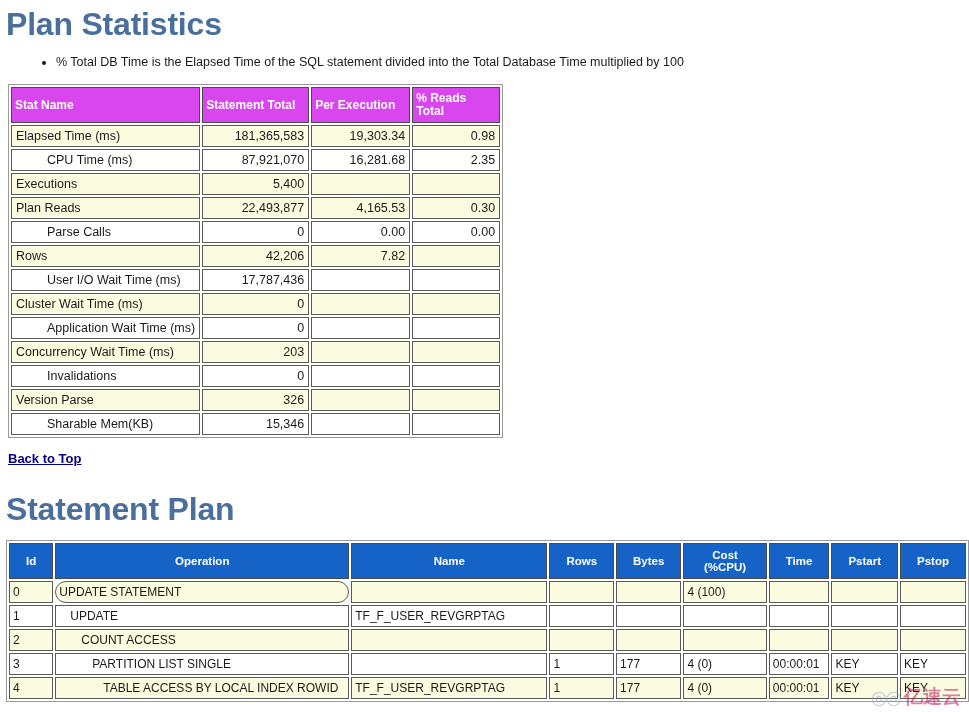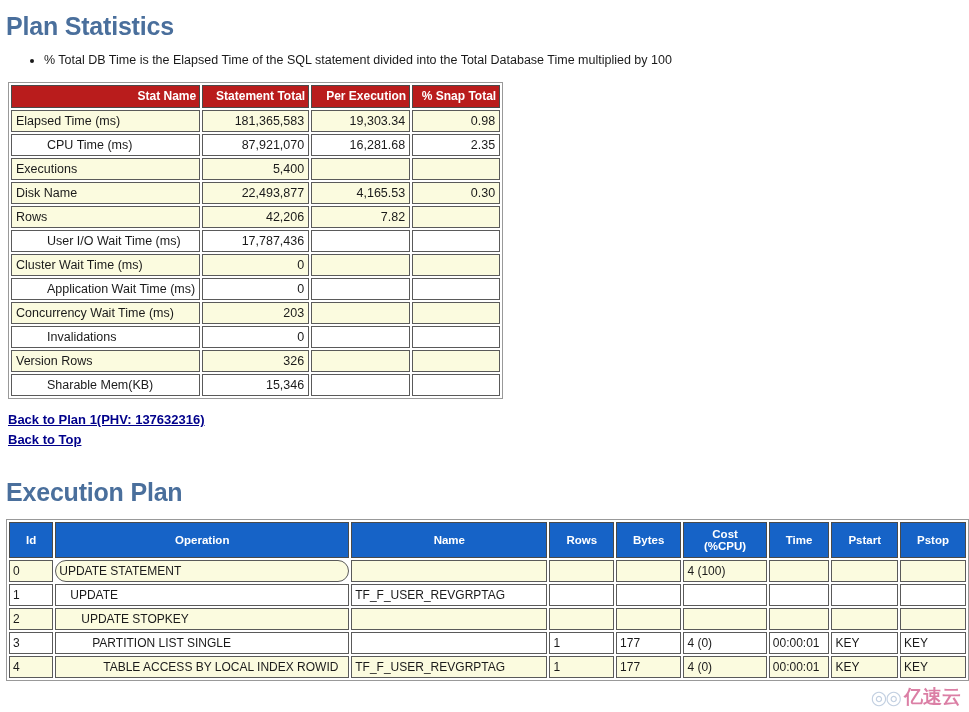--- a/index.html
+++ b/index.html
@@ -13,31 +13,31 @@
   body {
     font-family: "Liberation Sans", sans-serif;
     font-size: 12px;
     color: #000000;
   }
 
   .page { position: relative; width: 969px; height: 712px; }
 
   h1.section-title {
     font-family: "Liberation Sans", sans-serif;
-    font-size: 25px;
+    font-size: 32px;
     font-weight: bold;
     color: #4a6f9c;
     margin: 0;
-    padding: 12px 0 0 6px;
+    padding: 6px 0 0 6px;
     letter-spacing: -0.2px;
   }
 
   ul.note-list {
     margin: 12px 12px 0 0;
-    padding-left: 44px;
+    padding-left: 56px;
     list-style-type: disc;
   }
   ul.note-list li {
     font-size: 12.5px;
     color: #1a1a1a;
     line-height: 15px;
   }
 
   table.grid {
     border-collapse: separate;
@@ -45,25 +45,25 @@
     background: #ffffff;
     border: 1px solid #999999;
     margin: 0;
     font-size: 12px;
   }
 
   
   #stats-wrap { margin: 14px 0 0 8px; }
   table.stats { table-layout: fixed; }
   table.stats th {
-    background: #b91c1c;
+    background: #d946ef;
     color: #ffffff;
     font-weight: bold;
     font-size: 12px;
-    text-align: right;
+    text-align: left;
     padding: 4px 3px;
     border: 1px solid #4a4a4a;
     line-height: 13px;
   }
   table.stats td {
     border: 1px solid #5a5a5a;
     padding: 2px 4px;
     height: 16px;
     font-size: 12.5px;
     color: #1a1a1a;
@@ -156,21 +156,21 @@
         <col style="width:173px">
           <col style="width:107px">
           <col style="width:99px">
           <col style="width:88px">
       </colgroup>
       <thead>
         <tr>
           <th>Stat Name</th>
           <th>Statement Total</th>
           <th>Per Execution</th>
-          <th>% Snap Total</th>
+          <th>% Reads Total</th>
         </tr>
       </thead>
       <tbody id="stats-body">
           <tr class="odd">
             <td class="name">Elapsed Time (ms)</td>
             <td class="num">181,365,583</td>
             <td class="num">19,303.34</td>
             <td class="num">0.98</td>
           </tr>
           <tr class="even">
@@ -179,25 +179,31 @@
             <td class="num">16,281.68</td>
             <td class="num">2.35</td>
           </tr>
           <tr class="odd">
             <td class="name">Executions</td>
             <td class="num">5,400</td>
             <td class="num"></td>
             <td class="num"></td>
           </tr>
           <tr class="odd">
-            <td class="name">Disk Name</td>
+            <td class="name">Plan Reads</td>
             <td class="num">22,493,877</td>
             <td class="num">4,165.53</td>
             <td class="num">0.30</td>
           </tr>
+          <tr class="even">
+            <td class="name">Parse Calls</td>
+            <td class="num">0</td>
+            <td class="num">0.00</td>
+            <td class="num">0.00</td>
+          </tr>
           <tr class="odd">
             <td class="name">Rows</td>
             <td class="num">42,206</td>
             <td class="num">7.82</td>
             <td class="num"></td>
           </tr>
           <tr class="even">
             <td class="name">User I/O Wait Time (ms)</td>
             <td class="num">17,787,436</td>
             <td class="num"></td>
@@ -221,41 +227,40 @@
             <td class="num"></td>
             <td class="num"></td>
           </tr>
           <tr class="even">
             <td class="name">Invalidations</td>
             <td class="num">0</td>
             <td class="num"></td>
             <td class="num"></td>
           </tr>
           <tr class="odd">
-            <td class="name">Version Rows</td>
+            <td class="name">Version Parse</td>
             <td class="num">326</td>
             <td class="num"></td>
             <td class="num"></td>
           </tr>
           <tr class="even">
             <td class="name">Sharable Mem(KB)</td>
             <td class="num">15,346</td>
             <td class="num"></td>
             <td class="num"></td>
           </tr>
         </tbody>
     </table>
   </div>
 
   <div class="links">
-    <a href="#">Back to Plan 1(PHV: 137632316)</a>
     <a href="#">Back to Top</a>
   </div>
 
-  <h1 class="section-title" style="margin-top:16px;">Execution Plan</h1>
+  <h1 class="section-title" style="margin-top:16px;">Statement Plan</h1>
 
   <div id="plan-wrap">
     <table class="grid plan">
       <colgroup>
         <col style="width:22px">
           <col style="width:306px">
           <col style="width:263px">
         <col style="width:44px">
           <col style="width:44px">
           <col style="width:96px">
@@ -297,21 +302,21 @@
             <td>TF_F_USER_REVGRPTAG</td>
             <td></td>
             <td></td>
             <td></td>
             <td></td>
             <td></td>
             <td></td>
           </tr>
           <tr class="odd">
             <td>2</td>
-            <td class="ind2">UPDATE STOPKEY</td>
+            <td class="ind2">COUNT ACCESS</td>
             <td></td>
             <td></td>
             <td></td>
             <td></td>
             <td></td>
             <td></td>
             <td></td>
           </tr>
           <tr class="even">
             <td>3</td>

